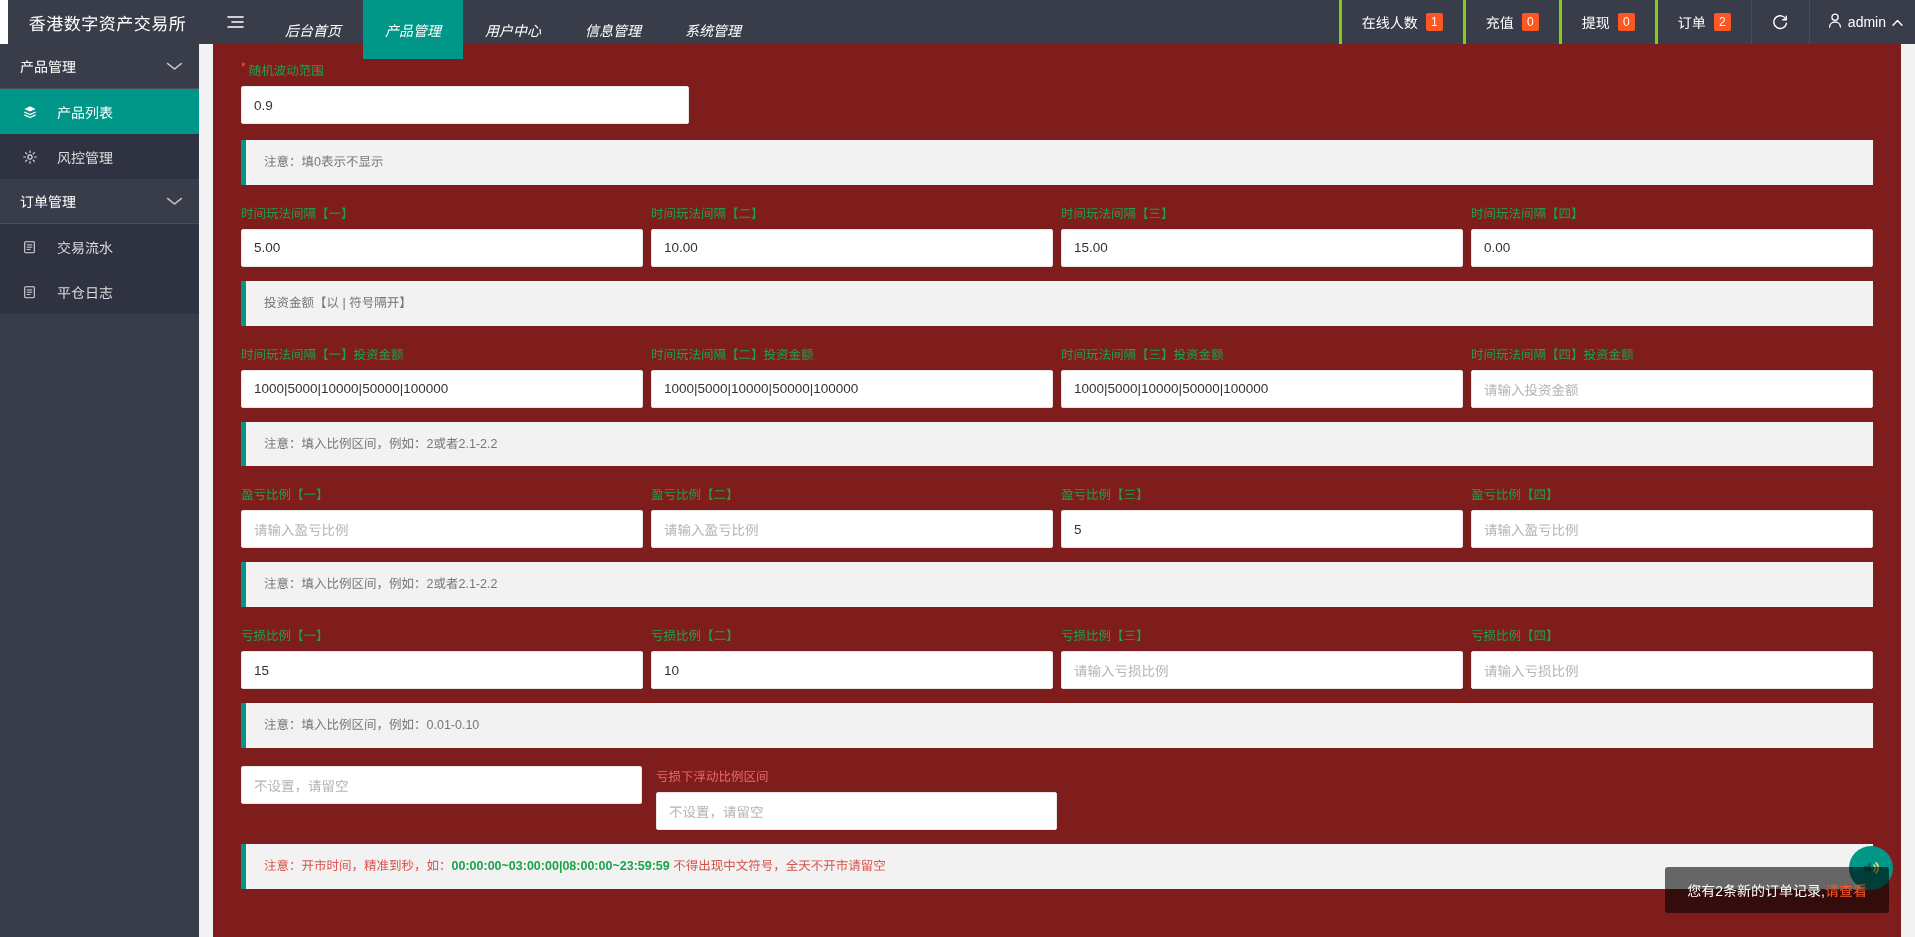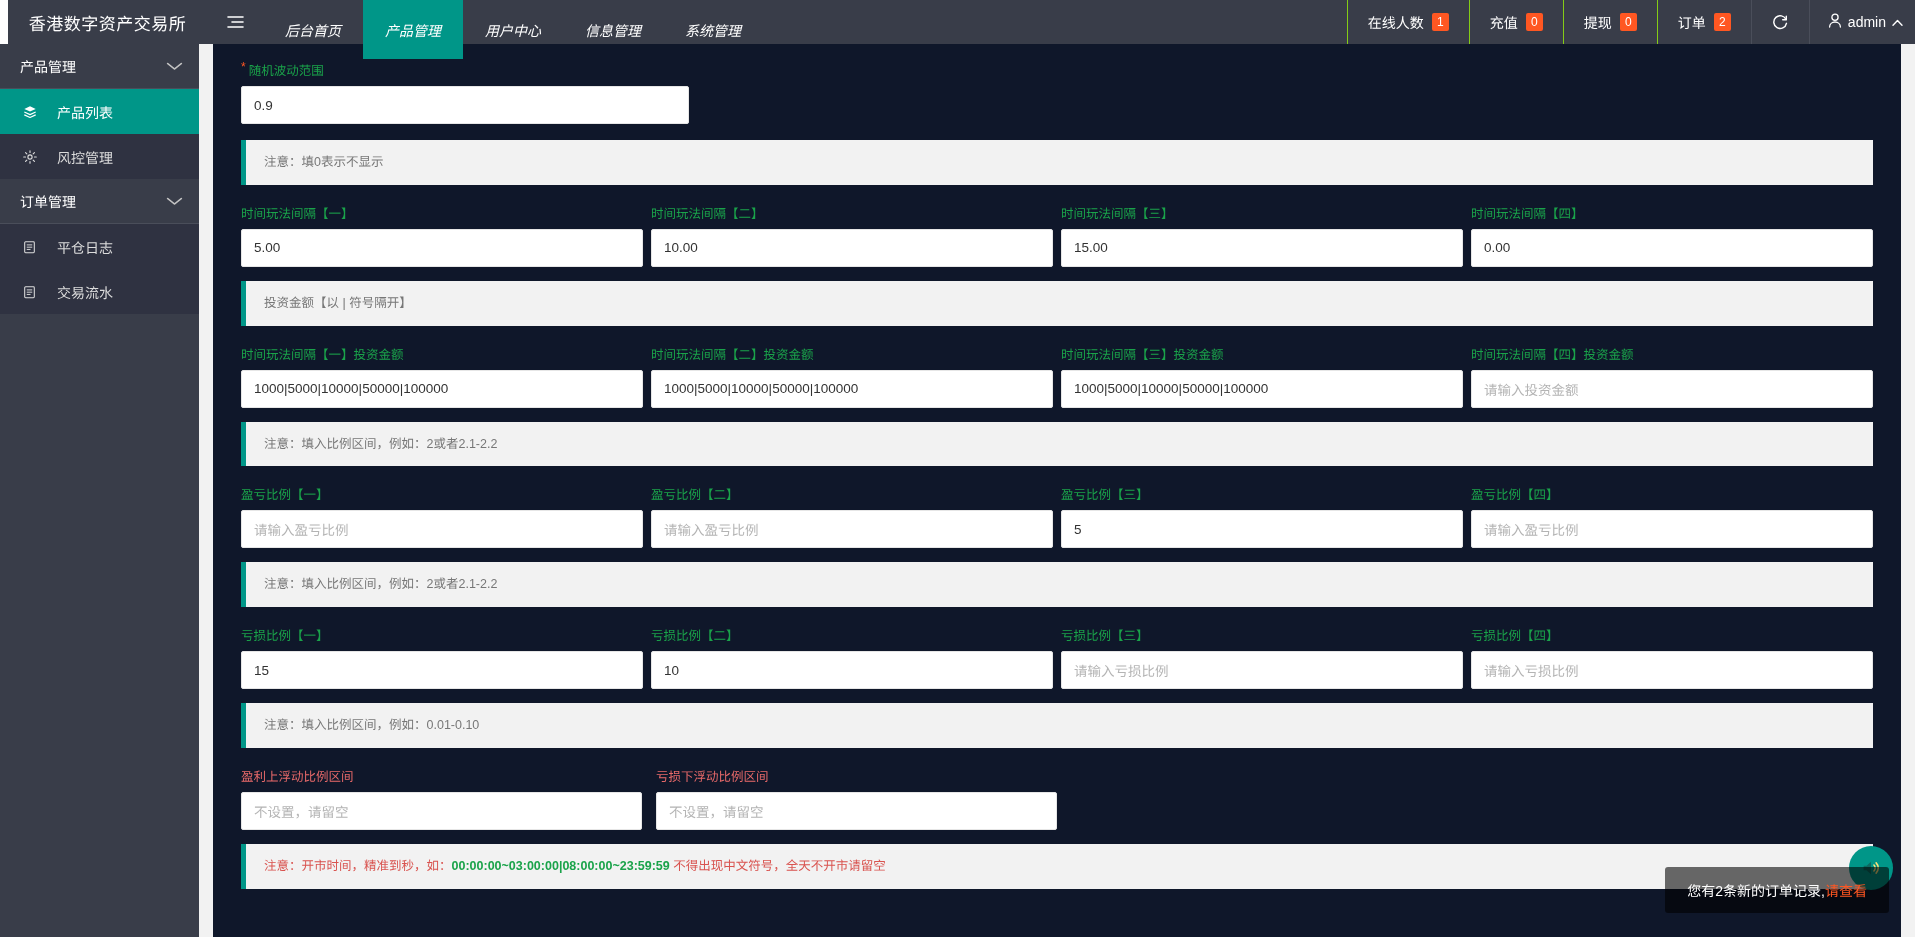--- a/index.html
+++ b/index.html
@@ -35,21 +35,21 @@
     padding: 0 22px; height: 59px;
     display: flex; align-items: center; justify-content: center;
     font-size: 14px; color: #ffffff; cursor: pointer; white-space: nowrap; font-style: italic;
   }
   .nav-item.active { background: #009688; }
   .nav-right { margin-left: auto; display: flex; align-items: stretch; }
   .nav-stat {
     padding: 0 20px; height: 44px;
     display: flex; align-items: center; gap: 8px;
     font-size: 14px; color: #ffffff; cursor: pointer; white-space: nowrap;
-    border-left: 1px solid #84cc16;
+    border-left: 3px solid #84cc16;
   }
   .stat-badge {
     display: inline-block; min-width: 17px; height: 18px; line-height: 18px;
     padding: 0 5px; border-radius: 2px;
     background: #FF5722; color: #fff; font-size: 12px; text-align: center;
   }
   .nav-icon-btn {
     width: 58px; height: 44px; display: flex; align-items: center; justify-content: center;
     cursor: pointer; border-left: 1px solid #4a4e5a;
   }
@@ -85,21 +85,21 @@
   
   #main {
     position: absolute; top: 44px; left: 199px;
     width: 1716px; height: 893px;
     background: #F2F2F2;
     overflow: hidden;
   }
   #card {
     position: absolute; top: 0; left: 14px;
     width: 1688px; min-height: 893px;
-    background: #0f172a;
+    background: #7f1d1d;
     padding: 16px 28px 0 28px;
   }
 
   .field-label {
     font-size: 12.5px; color: #1AA34A; margin-bottom: 7px; white-space: nowrap;
   }
   .field-label.red { color: #e96a6a; }
   .req-star { color: #FF5722; margin-right: 3px; font-size: 12px; vertical-align: top; }
 
   .input {
@@ -265,30 +265,30 @@
   </div>
 
   <div class="side-sub">
     <div class="side-item">
       <span class="ico">
         <svg width="13" height="14" viewBox="0 0 14 16" aria-hidden="true">
           <rect x="1.5" y="2" width="11" height="12.5" rx="1" stroke="#dcdcdc" stroke-width="1.2" fill="none"></rect>
           <path d="M4.3 5.6h5.4M4.3 8.2h5.4M4.3 10.8h3.4" stroke="#dcdcdc" stroke-width="1.1" stroke-linecap="round"></path>
         </svg>
       </span>
-      <span>平仓日志</span>
+      <span>交易流水</span>
     </div>
     <div class="side-item">
       <span class="ico">
         <svg width="13" height="14" viewBox="0 0 14 16" aria-hidden="true">
           <rect x="1.5" y="2" width="11" height="12.5" rx="1" stroke="#dcdcdc" stroke-width="1.2" fill="none"></rect>
           <path d="M4.3 5.6h5.4M4.3 8.2h5.4M4.3 10.8h3.4" stroke="#dcdcdc" stroke-width="1.1" stroke-linecap="round"></path>
         </svg>
       </span>
-      <span>交易流水</span>
+      <span>平仓日志</span>
     </div>
   </div>
 
 </div>
 
 <div id="main">
   <div id="card">
 
     <div class="field-block" style="margin-top:0;">
       <div class="field-label">
@@ -378,21 +378,20 @@
       <div class="col">
         <div class="field-label">亏损比例【四】</div>
         <div class="input ph">请输入亏损比例</div>
       </div>
     </div>
 
     <div class="alert">注意：填入比例区间，例如：0.01-0.10</div>
 
     <div class="row2">
       <div class="col">
-        <div class="field-label red">盈利上浮动比例区间</div>
         <div class="input ph">不设置，请留空</div>
       </div>
       <div class="col">
         <div class="field-label red">亏损下浮动比例区间</div>
         <div class="input ph">不设置，请留空</div>
       </div>
     </div>
 
     <div class="alert warn-red">
       <span>注意：开市时间，精准到秒，如：</span><span class="hl">00:00:00~03:00:00|08:00:00~23:59:59</span><span> 不得出现中文符号，全天不开市请留空</span>

